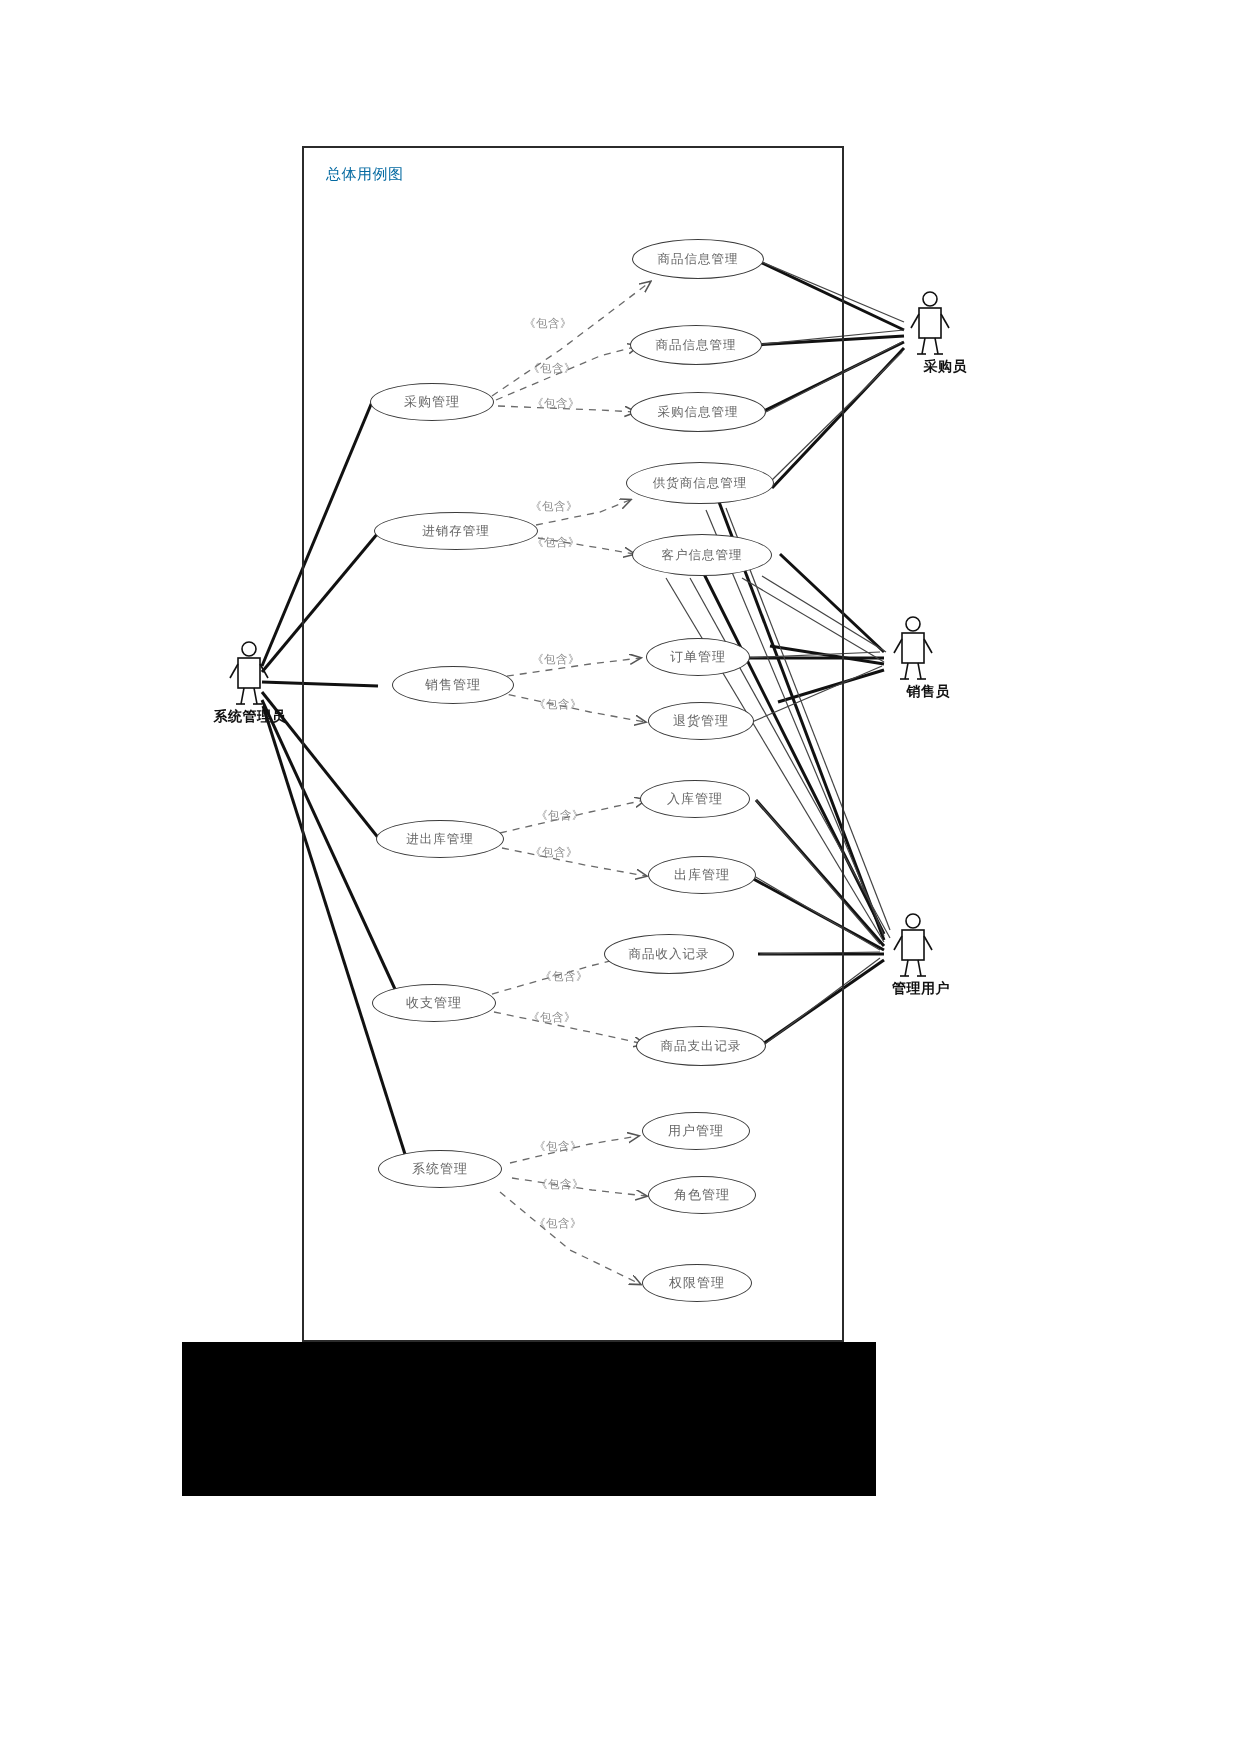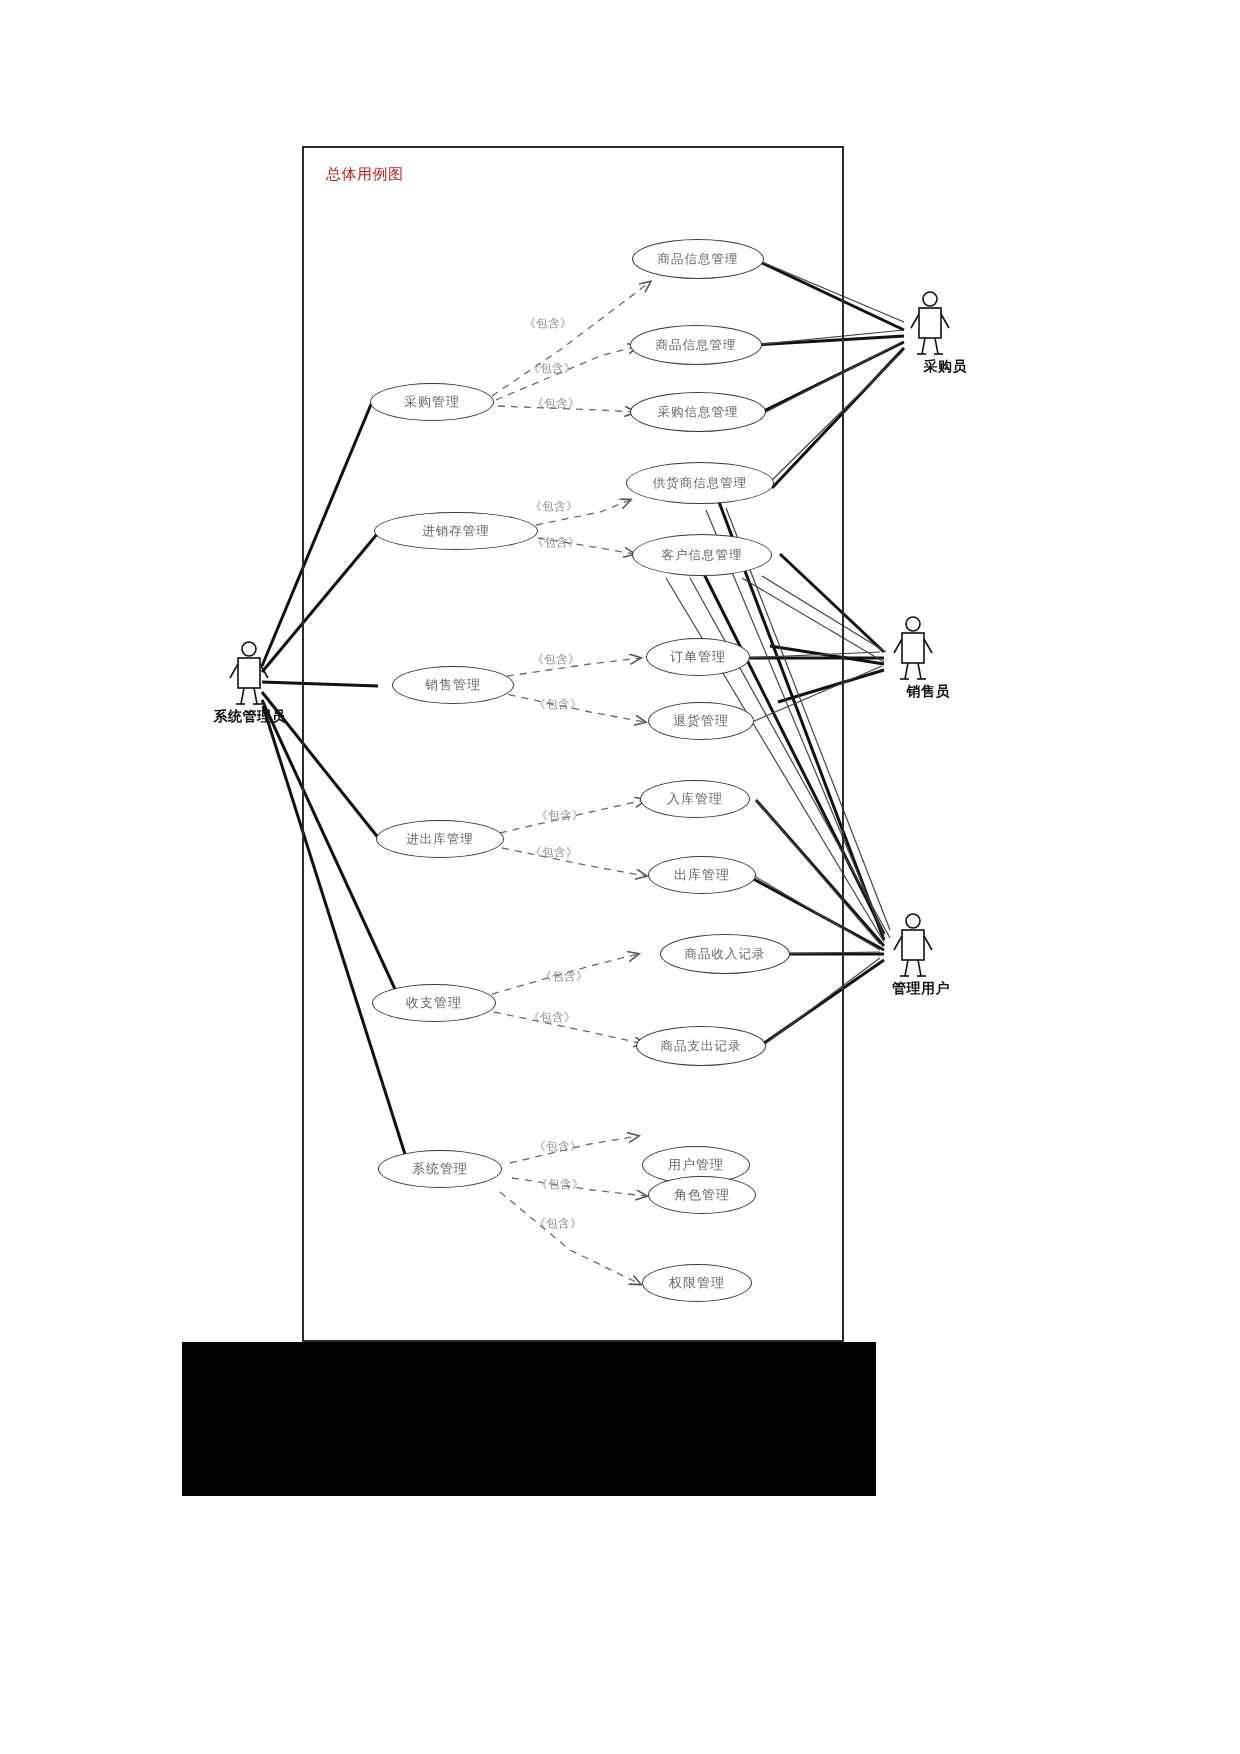--- a/index.html
+++ b/index.html
@@ -30,21 +30,21 @@
     height: 1196px;
     border: 2px solid #2b2b2b;
     background: transparent;
     box-sizing: border-box;
   }
   #boundary-title {
     position: absolute;
     left: 326px;
     top: 165px;
     font-size: 15px;
-    color: #b91c1c;
+    color: #0369a1;
     letter-spacing: 0.5px;
     white-space: nowrap;
   }
   
   #wires {
     position: absolute;
     left: 0; top: 0;
     width: 1240px;
     height: 1754px;
     pointer-events: none;
@@ -258,29 +258,29 @@
   </div>
 
   <div class="uc" style="left:640px; top:780px; width:110px; height:38px;">
     <span>入库管理</span>
   </div>
 
   <div class="uc" style="left:648px; top:856px; width:108px; height:38px;">
     <span>出库管理</span>
   </div>
 
-  <div class="uc small" style="left:660px; top:934px; width:130px; height:40px;">
+  <div class="uc small" style="left:604px; top:934px; width:130px; height:40px;">
     <span>商品收入记录</span>
   </div>
 
   <div class="uc small" style="left:636px; top:1026px; width:130px; height:40px;">
     <span>商品支出记录</span>
   </div>
 
-  <div class="uc" style="left:642px; top:1146px; width:108px; height:38px;text-align:center;">
+  <div class="uc" style="left:642px; top:1112px; width:108px; height:38px;text-align:center;">
     <span>用户管理</span>
   </div>
 
   <div class="uc" style="left:648px; top:1176px; width:108px; height:38px;">
     <span>角色管理</span>
   </div>
 
   <div class="uc" style="left:642px; top:1264px; width:110px; height:38px;">
     <span>权限管理</span>
   </div>

